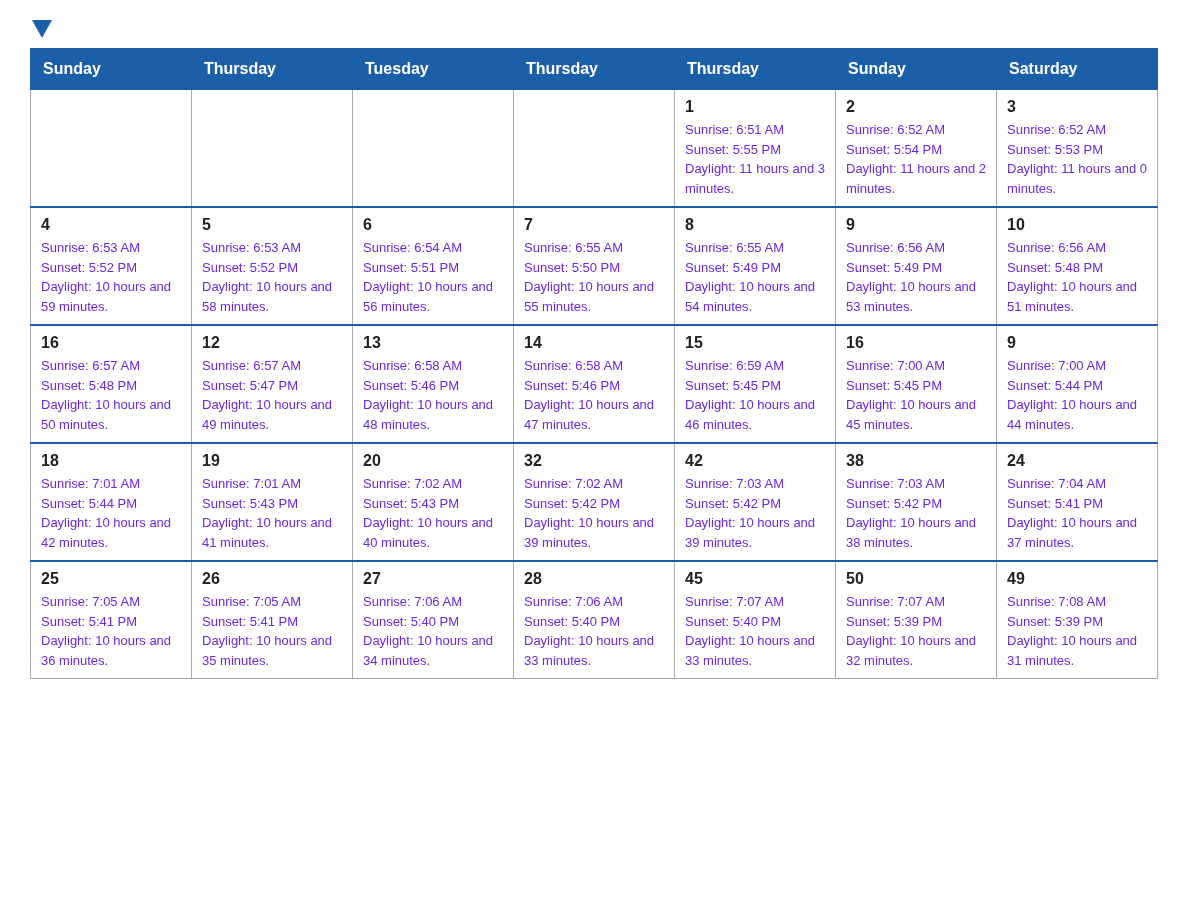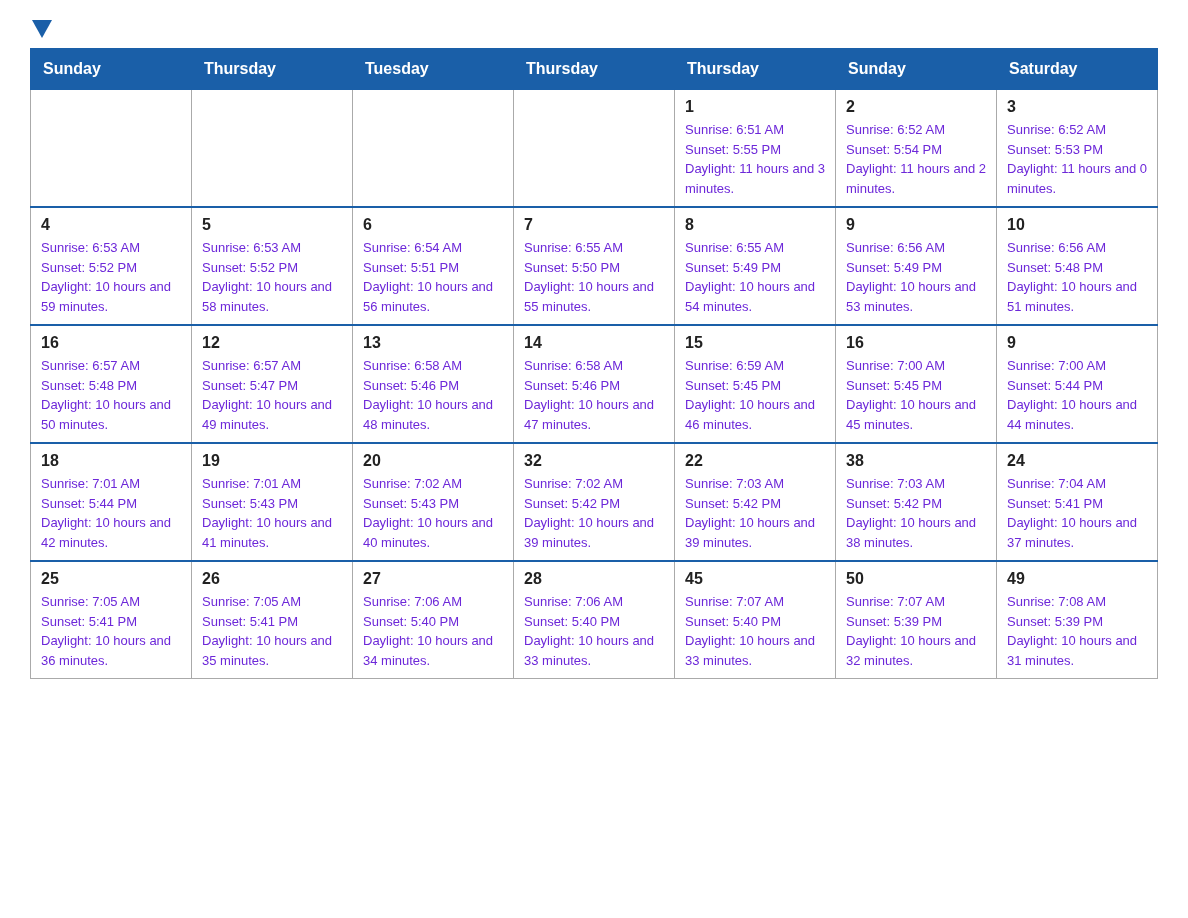--- a/index.html
+++ b/index.html
@@ -222,21 +222,21 @@
         </td>
         <td>
           <span class="day-number">20</span>
           <div class="day-info">Sunrise: 7:02 AM<br>Sunset: 5:43 PM<br>Daylight: 10 hours and 40 minutes.</div>
         </td>
         <td>
           <span class="day-number">32</span>
           <div class="day-info">Sunrise: 7:02 AM<br>Sunset: 5:42 PM<br>Daylight: 10 hours and 39 minutes.</div>
         </td>
         <td>
-          <span class="day-number">22</span>
+          <span class="day-number">42</span>
           <div class="day-info">Sunrise: 7:03 AM<br>Sunset: 5:42 PM<br>Daylight: 10 hours and 39 minutes.</div>
         </td>
         <td>
           <span class="day-number">38</span>
           <div class="day-info">Sunrise: 7:03 AM<br>Sunset: 5:42 PM<br>Daylight: 10 hours and 38 minutes.</div>
         </td>
         <td>
           <span class="day-number">24</span>
           <div class="day-info">Sunrise: 7:04 AM<br>Sunset: 5:41 PM<br>Daylight: 10 hours and 37 minutes.</div>
         </td>

